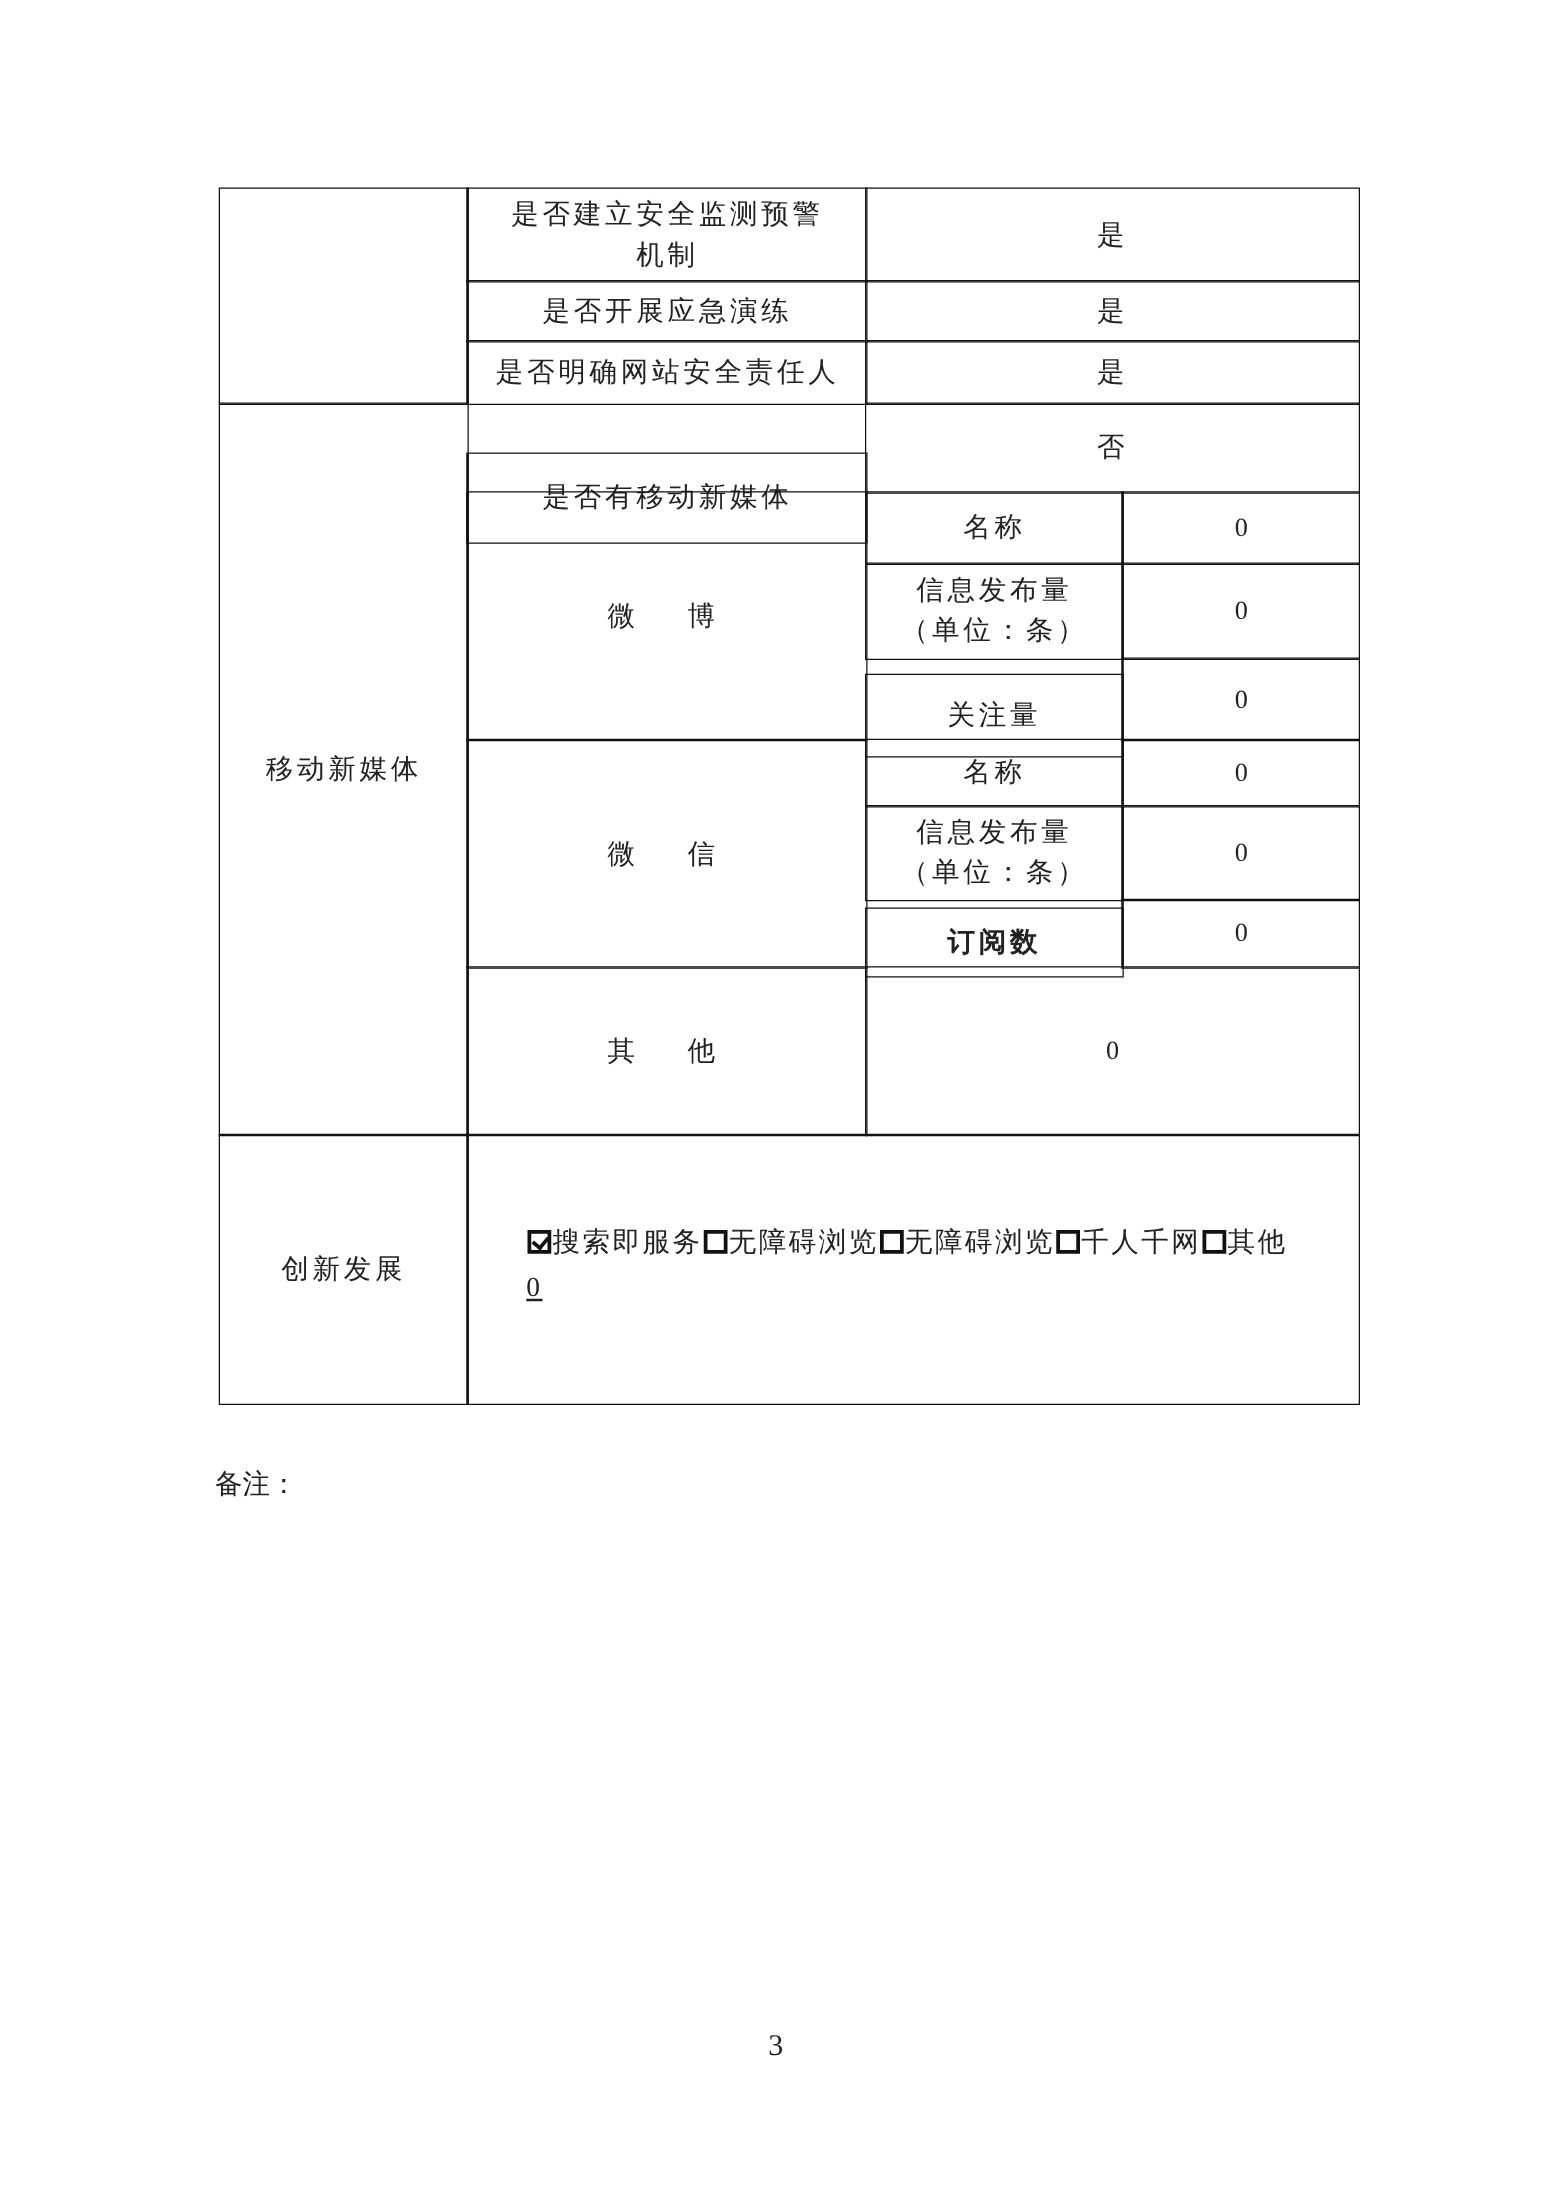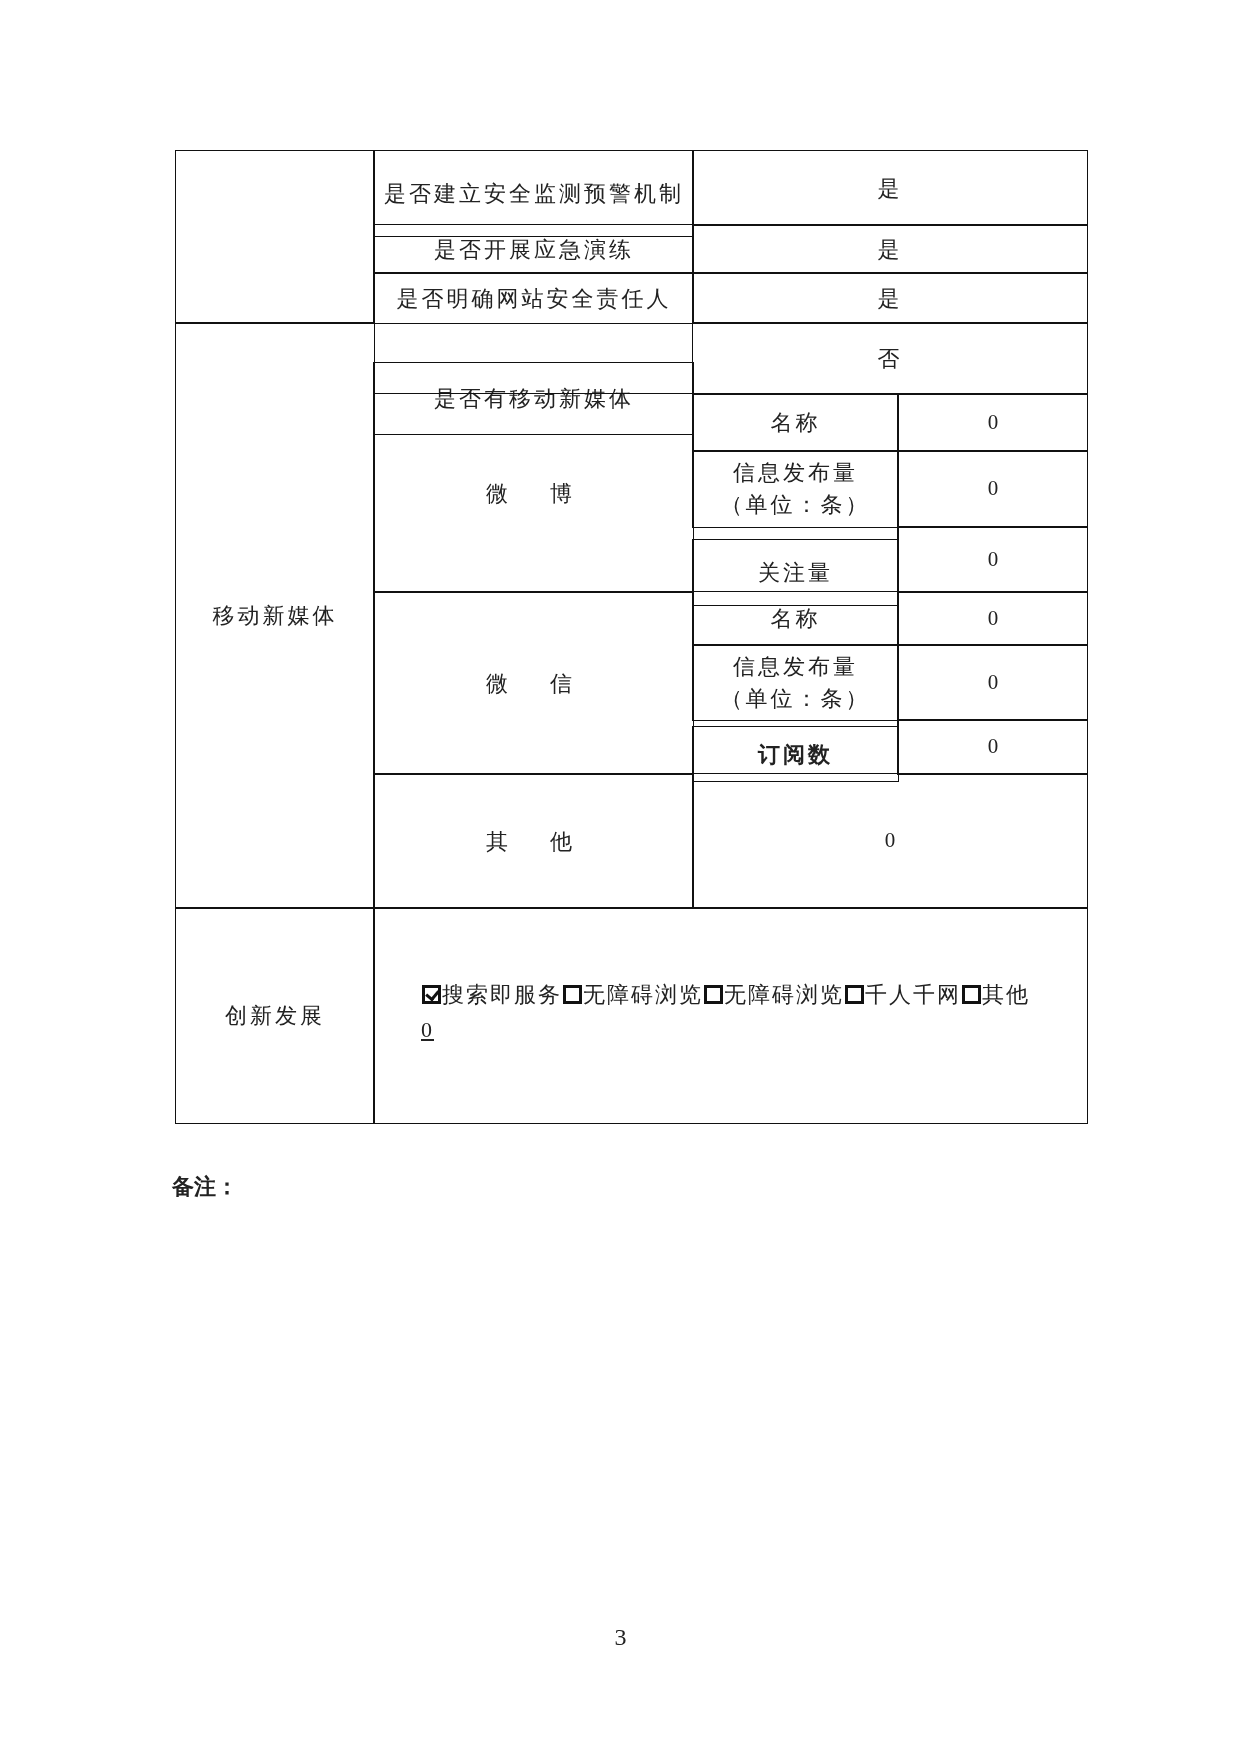--- a/index.html
+++ b/index.html
@@ -9,31 +9,31 @@
           display:flex; align-items:center; justify-content:center; text-align:center;
           font-size:22px; line-height:1.5; letter-spacing:3px; }
   .num { font-family:"Liberation Serif","DejaVu Serif",serif; font-size:21px; letter-spacing:0; }
   .thick-l { border-left:2.5px solid #111; }
   .innov { position:absolute; left:421px; top:977px; font-size:22px; line-height:1.6; letter-spacing:2px; }
   .cb { display:inline-block; width:19px; height:19px; border:3px solid #111; box-sizing:border-box;
         vertical-align:-2px; position:relative; margin:0 1px; }
   .cb.checked::after { content:""; position:absolute; left:3px; top:0px; width:6px; height:9px;
         border-right:3px solid #111; border-bottom:3px solid #111; transform:rotate(40deg); }
   .other-val { text-decoration:underline; font-family:"Liberation Serif",serif; }
-  .remark { position:absolute; left:172px; top:1172px; font-size:22px; font-weight:bold;
+  .remark { position:absolute; left:172px; top:1172px; font-size:22px; font-weight:normal;
             font-family:"DejaVu Sans","Liberation Sans",sans-serif; }
   .pageno { position:absolute; left:0; width:1241px; top:1624px; text-align:center;
             font-size:24px; font-family:"Liberation Serif",serif; }
 </style>
 </head>
 <body>
 
 <div class="cell" style="left:175px;top:150px;width:200px;height:174px;"></div>
 
-<div class="cell thick-l" style="left:373px;top:150px;width:321px;height:87px;flex-direction:row;">
+<div class="cell thick-l" style="left:373px;top:150px;width:321px;height:76px;flex-direction:column;">
   <span>是否建立安全监测预警</span>
   <span>机制</span>
 </div>
 <div class="cell" style="left:692px;top:150px;width:396px;height:76px;">
   <span>是</span>
 </div>
 
 <div class="cell thick-l" style="left:373px;top:224px;width:321px;height:50px;">
   <span>是否开展应急演练</span>
 </div>

